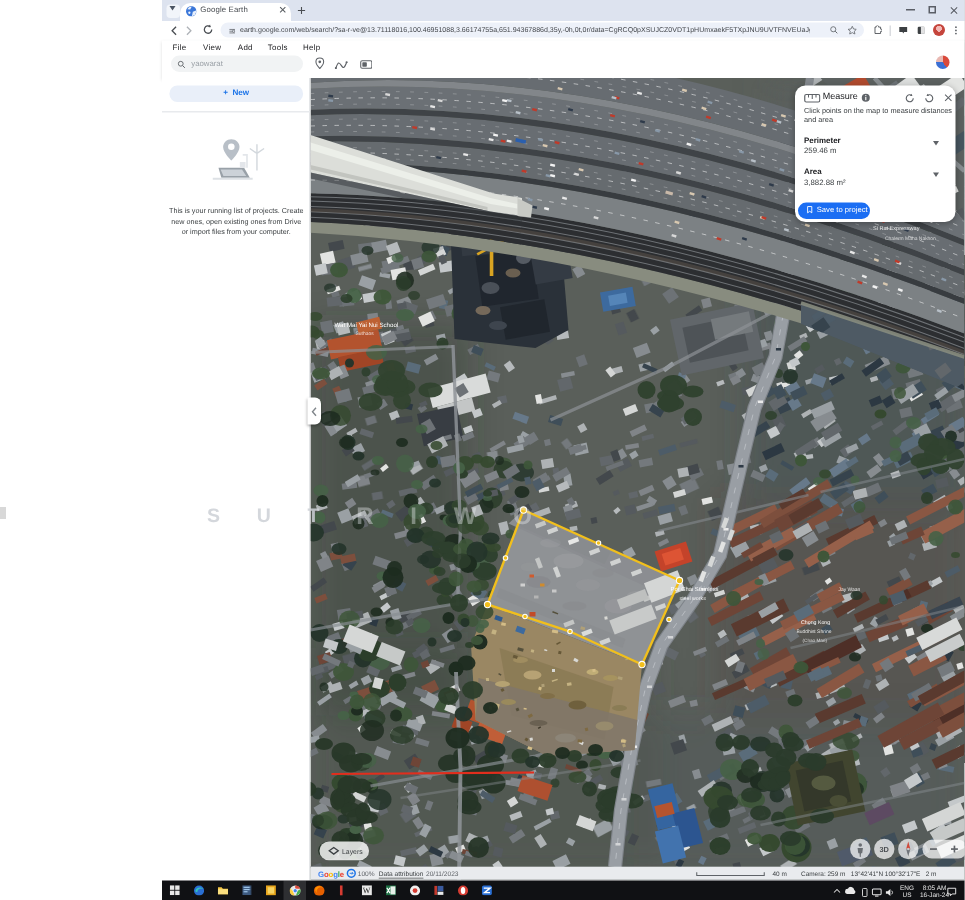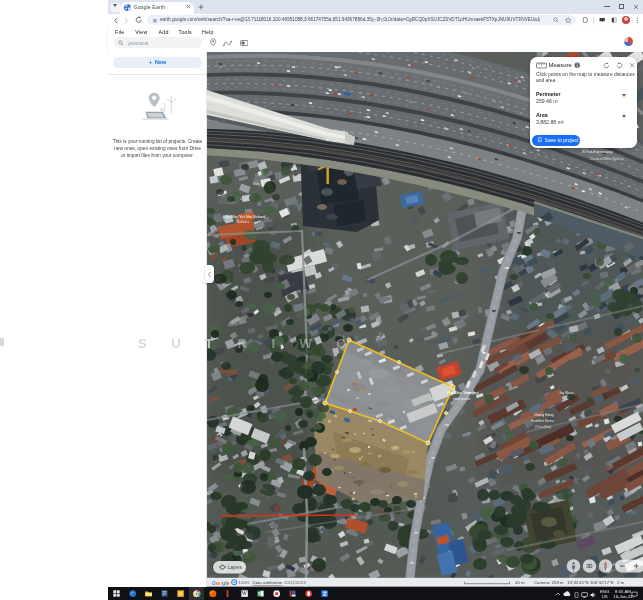--- a/index.html
+++ b/index.html
@@ -2171,21 +2171,21 @@
 <text x="327" y="531.9" font-size="4.3" fill="#3c4043">Camera: 259 m&nbsp;&nbsp;&nbsp;13°42'41"N 100°32'17"E&nbsp;&nbsp;&nbsp;2 m</text>
       </svg>
   </div>
 
   <div class="abs" style="left:97px;top:265px;width:9px;height:18px;background:#fff;border-radius:0 4px 4px 0;box-shadow:0 1px 2px rgba(0,0,0,.3)"></div>
   <svg class="abs" style="left:99px;top:270.5px" width="5" height="7" viewBox="0 0 8 12">
       <path d="M6 1.5 L2 6 L6 10.5" stroke="#80868b" stroke-width="1.6" fill="none"></path>
     </svg>
 
   <div class="abs" style="left:30px;top:336px;font-size:13px;letter-spacing:24.5px;color:#cdd1d6;opacity:.85;font-weight:bold;white-space:nowrap">SUT</div>
-  <div class="abs" style="left:129.5px;top:336px;font-size:13px;letter-spacing:24.5px;color:#eceef0;opacity:.4;font-weight:bold;white-space:nowrap">RIWO</div>
+  <div class="abs" style="left:129.5px;top:336px;font-size:16px;letter-spacing:24.5px;color:#eceef0;opacity:.4;font-weight:bold;white-space:nowrap">RIWO</div>
 
   <div class="abs" style="left:422px;top:57px;width:107px;height:91px;background:#fff;border-radius:7px;box-shadow:0 1px 4px rgba(0,0,0,.3)"></div>
   <svg class="abs" style="left:428px;top:61.5px" width="11" height="7" viewBox="0 0 22 14">
       <rect x="1" y="2" width="20" height="10" rx="2" fill="none" stroke="#5f6368" stroke-width="1.6"></rect>
       <path d="M6 2 V6 M11 2 V8 M16 2 V6" stroke="#5f6368" stroke-width="1.4"></path>
     </svg>
   <div class="abs" style="left:440.5px;top:61.7px;font-size:6px;color:#202124">Measure</div>
   <svg class="abs" style="left:466px;top:62px" width="6.4" height="6.4" viewBox="0 0 12 12">
       <circle cx="6" cy="6" r="5" fill="#5f6368"></circle>
       <rect x="5.3" y="5" width="1.4" height="4" fill="#fff"></rect>

